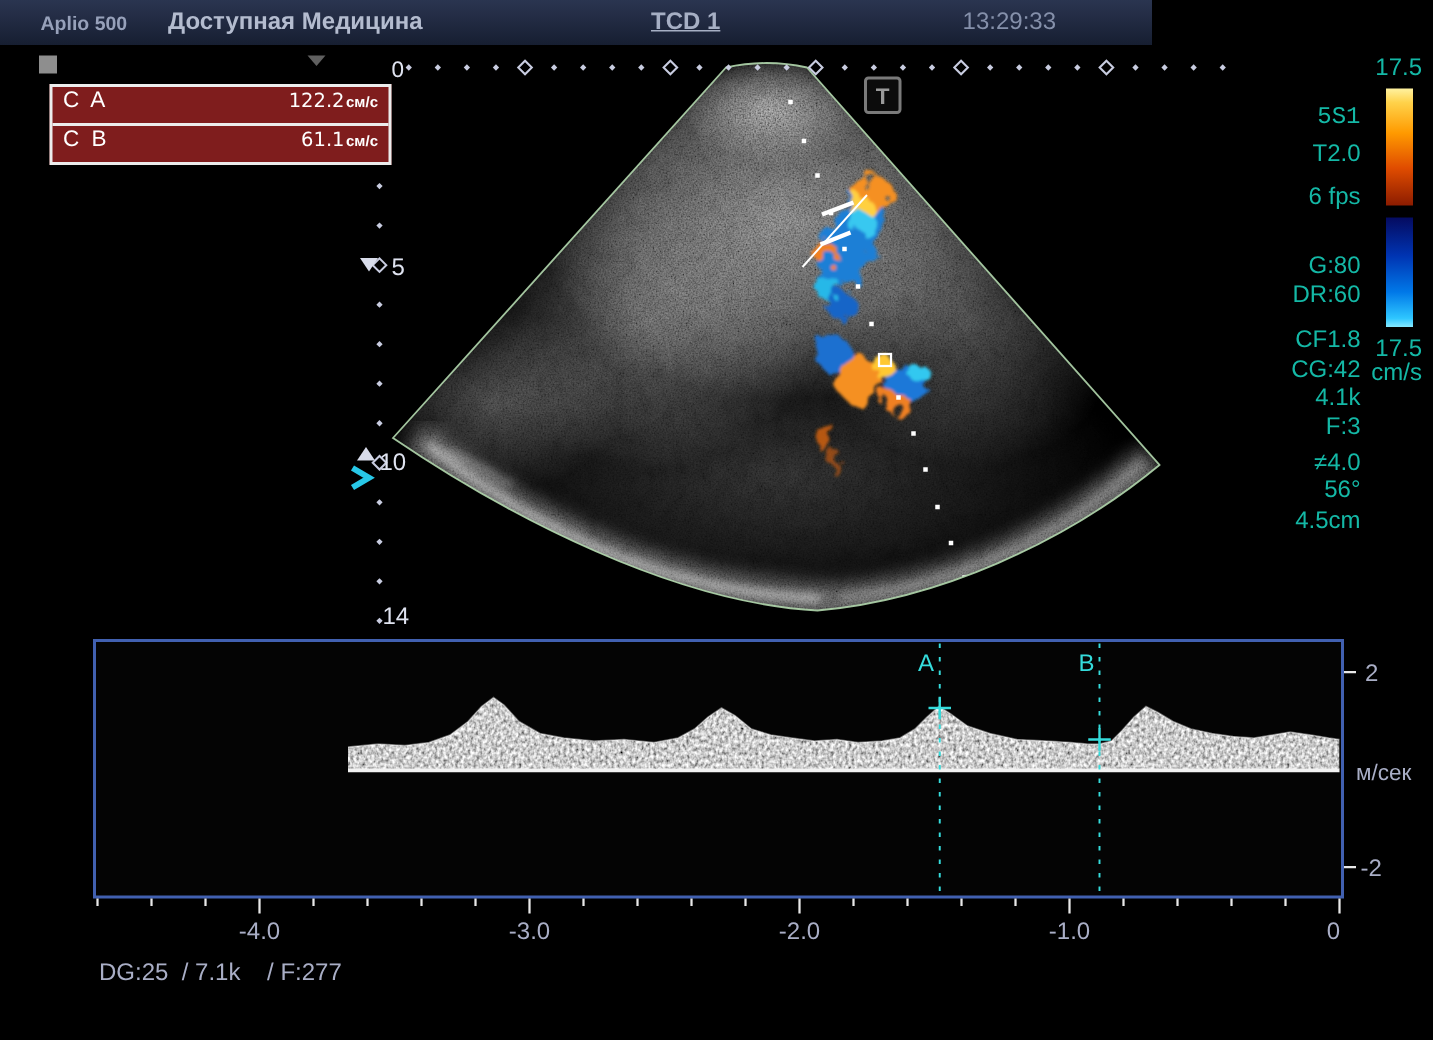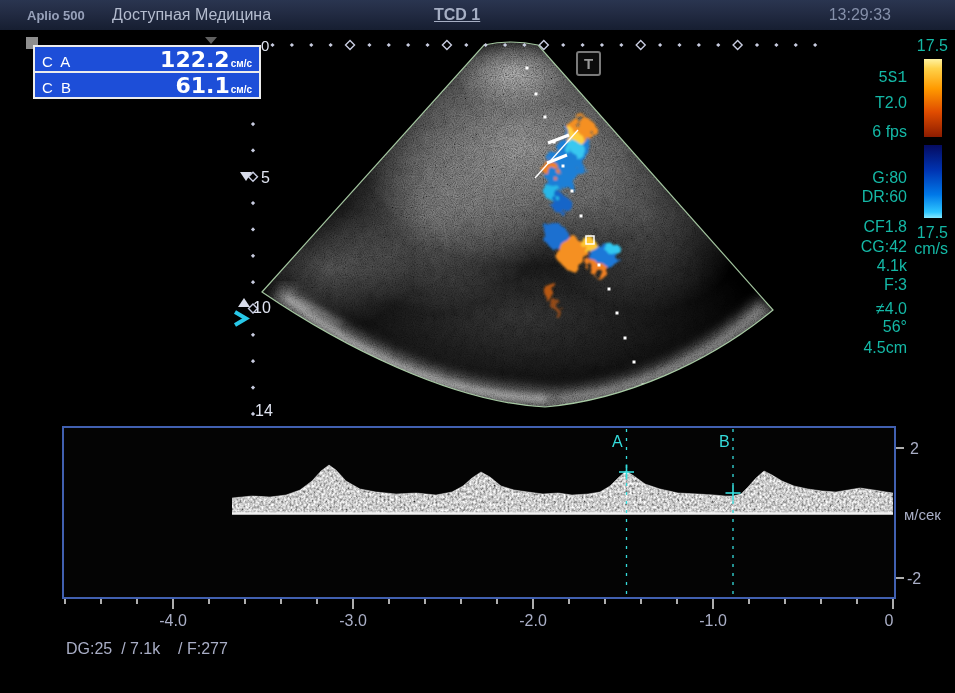--- a/index.html
+++ b/index.html
@@ -1,37 +1,37 @@
 <!DOCTYPE html>
 <html><head>
 <meta charset="utf-8">
 <style>
   html,body{margin:0;padding:0;background:#000;}
   body{width:955px;height:693px;position:relative;overflow:hidden;
        font-family:"Liberation Sans","DejaVu Sans",sans-serif;}
 
   
-  .topbar{position:absolute;left:0;top:0;width:955px;height:30px;
+  .topbar{position:absolute;left:0;top:0;width:768px;height:30px;
           background:linear-gradient(to bottom,#2a3550 0%,#232c44 40%,#161e31 100%);
           border-bottom:2px solid #000;}
   .topbar span{position:absolute;top:6px;white-space:nowrap;}
   .tb-brand{left:27px;font-size:13px;font-weight:bold;color:#97a1ba;top:8px!important;}
-  .tb-clinic{left:112px;font-size:16px;font-weight:normal;color:#b4bccf;}
+  .tb-clinic{left:112px;font-size:16px;font-weight:bold;color:#b4bccf;}
   .tb-preset{left:434px;font-size:16px;font-weight:bold;color:#a6afc4;text-decoration:underline;}
   .tb-time{right:64px;font-size:16px;color:#8590aa;}
 
   
   .meas-square{position:absolute;left:26px;top:37px;width:12px;height:12px;background:#8e8e8e;z-index:4;}
-  .measbox{position:absolute;left:33px;top:45px;width:224px;background:#1d4ed8;
+  .measbox{position:absolute;left:33px;top:56px;width:224px;background:#7f1d1d;
            border:2px solid #ececec;z-index:5;}
   .measrow{display:flex;align-items:baseline;height:24px;padding:0 7px;color:#fff;}
   .measrow.first{border-bottom:2px solid #ececec;}
   .meas-label{font-size:15px;letter-spacing:2px;}
   .meas-spacer{flex:1;}
-  .meas-value{font-size:22px;font-weight:bold;font-family:"DejaVu Sans",sans-serif;}
+  .meas-value{font-size:13px;font-weight:normal;font-family:"DejaVu Sans",sans-serif;}
   .meas-unit{font-size:10px;font-weight:bold;margin-left:1px;}
 
   
   .sb{position:absolute;white-space:nowrap;color:#14b8a6;font-size:16px;text-align:right;}
   .sb-col{right:48px;}
   .cb-label{right:7px;}
   .colorbar-top{position:absolute;right:13px;top:59px;width:18px;height:78px;
      background:linear-gradient(to bottom,#fff2a0 0%,#ffd24a 12%,#ff9a00 38%,#e04c00 68%,#8c1c00 100%);}
   .colorbar-bot{position:absolute;right:13px;top:145px;width:18px;height:73px;
      background:linear-gradient(to bottom,#050b60 0%,#0034b2 35%,#0078e8 68%,#2ec6ff 92%,#86e9ff 100%);}

